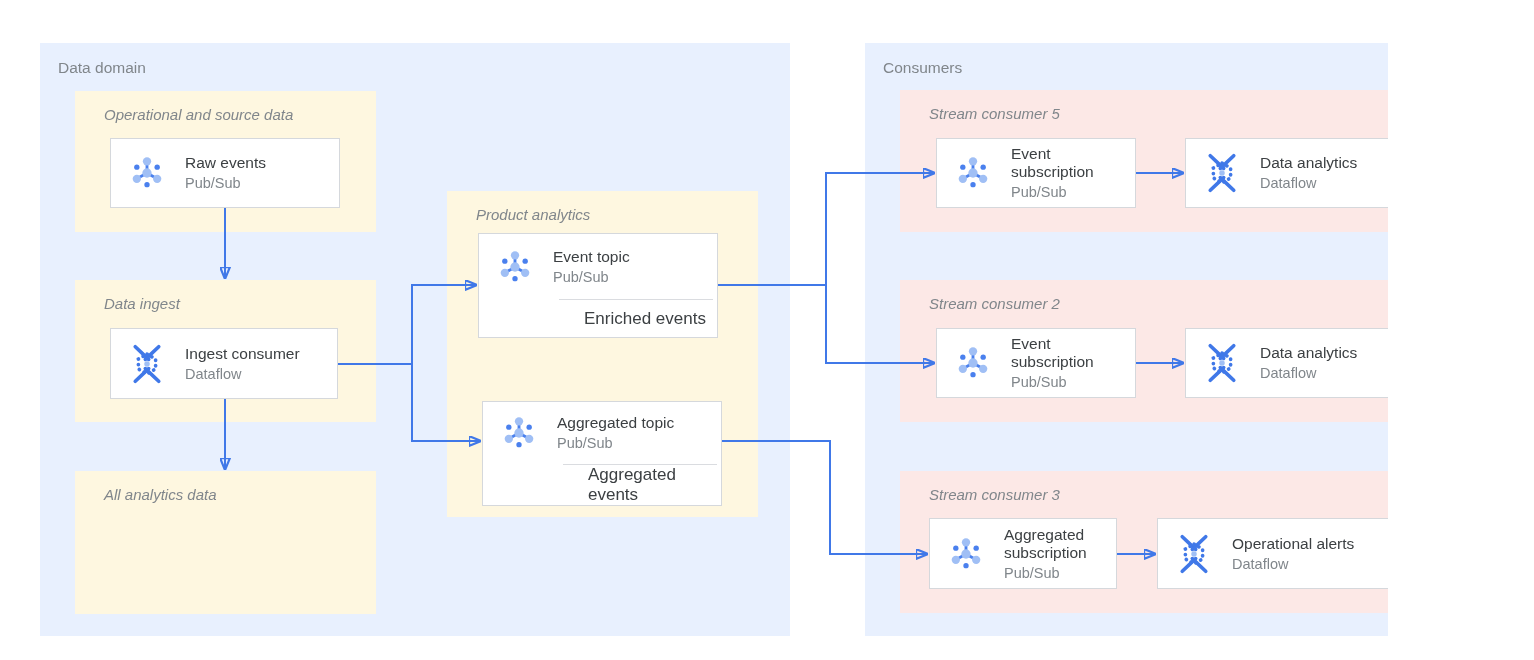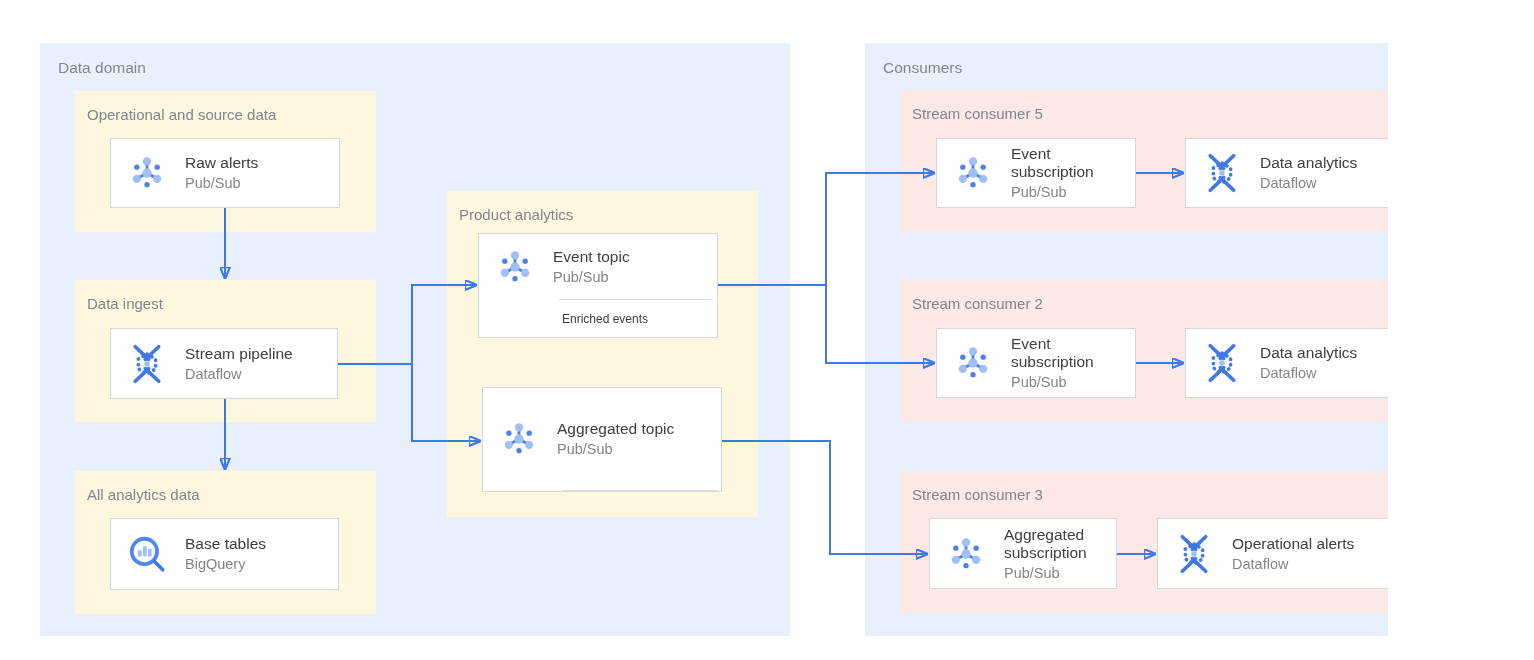--- a/index.html
+++ b/index.html
@@ -5,38 +5,38 @@
   html,body{margin:0;padding:0;background:#fff;}
   .canvas{
     position:relative;width:1388px;height:660px;background:var(--canvas_bg,#fff);
     font-family:"Liberation Sans","DejaVu Sans",sans-serif;overflow:hidden;margin-top:12px;
   }
   .region{position:absolute;background:var(--region_fill,#e8f0fe);z-index:1;}
   .region-label{padding:16px 0 0 18px;font-size:15.5px;color:var(--label_gray,#80868b);}
   .group{position:absolute;z-index:2;}
   .group.yellow{background:var(--producer_group_fill,#fef7e0);}
   .group.pink{background:var(--consumer_group_fill,#fce8e6);}
-  .group-label{padding:15px 0 0 12px;font-size:15px;color:var(--label_gray,#80868b);}
+  .group-label{padding:15px 0 0 29px;font-size:15px;color:var(--label_gray,#80868b);font-style:italic;}
   .arrows{position:absolute;left:0;top:0;z-index:3;pointer-events:none;}
   .arrows path{stroke:var(--arrow,#4078e8);stroke-width:2;fill:none;}
   .card{
     position:absolute;z-index:4;background:var(--card_bg,#fff);
     border:1px solid var(--card_border,#d5d8dc);box-sizing:border-box;
     display:flex;align-items:center;
   }
   .card-main{display:flex;align-items:center;flex:1;min-height:0;}
   .card.topic{flex-direction:column;align-items:stretch;}
   .icon-wrap{flex:0 0 46px;margin-left:13px;display:flex;align-items:center;justify-content:center;}
   .card-text{margin-left:15px;margin-right:4px;}
   .card-title{font-size:15.5px;line-height:18px;color:var(--title_dark,#3c4043);}
   .card-service{font-size:14.5px;line-height:18px;color:var(--label_gray,#80868b);margin-top:2px;}
   .divider{border-top:1px solid #dadce0;margin:0 4px 0 80px;}
   .card-tag{
-    flex:0 0 37px;display:flex;align-items:center;padding-left:83px;
-    font-size:12px;color:var(--title_dark,#3c4043);
+    flex:0 0 37px;display:flex;align-items:center;padding-left:105px;
+    font-size:17px;color:var(--title_dark,#3c4043);
   }
   .icon-svg{display:block;}
 </style>
 </head>
 <body>
 
 <div class="canvas">
 
   <div class="region" style="left:40px;top:31px;width:750px;height:593px">
     <div class="region-label">Data domain</div>
@@ -125,78 +125,68 @@
     <path d="M1117,542 L1155,542" marker-end="url(#ah)"></path>
   </svg>
 
   <div class="card" style="left:110px;top:126px;width:230px;height:70px">
     <span class="icon-wrap">
         <svg class="icon-svg" width="40" height="40">
           <use href="#i-pubsub"></use>
         </svg>
       </span>
     <div class="card-text">
-      <div class="card-title">Raw alerts</div>
+      <div class="card-title">Raw events</div>
       <div class="card-service">Pub/Sub</div>
     </div>
   </div>
 
   <div class="card" style="left:110px;top:316px;width:228px;height:71px">
     <span class="icon-wrap">
         <svg class="icon-svg" width="44" height="44">
           <use href="#i-dataflow"></use>
         </svg>
       </span>
     <div class="card-text">
-      <div class="card-title">Stream pipeline</div>
-      <div class="card-service">Dataflow</div>
-    </div>
-  </div>
-
-  <div class="card" style="left:110px;top:506px;width:229px;height:72px">
-    <span class="icon-wrap">
-        <svg class="icon-svg" width="44" height="44">
-          <use href="#i-bigquery"></use>
-        </svg>
-      </span>
-    <div class="card-text">
-      <div class="card-title">Base tables</div>
-      <div class="card-service">BigQuery</div>
-    </div>
-  </div>
+      <div class="card-title">Ingest consumer</div>
+      <div class="card-service">Dataflow</div>
+    </div>
+  </div>
+
 
   <div class="card topic" style="left:478px;top:221px;width:240px;height:105px">
     <div class="card-main">
       <span class="icon-wrap">
           <svg class="icon-svg" width="40" height="40">
             <use href="#i-pubsub"></use>
           </svg>
         </span>
       <div class="card-text">
         <div class="card-title">Event topic</div>
         <div class="card-service">Pub/Sub</div>
       </div>
     </div>
     <div class="divider"></div>
     <div class="card-tag">Enriched events</div>
   </div>
 
-  <div class="card topic" style="left:482px;top:375px;width:240px;height:105px">
+  <div class="card topic" style="left:482px;top:389px;width:240px;height:105px">
     <div class="card-main">
       <span class="icon-wrap">
           <svg class="icon-svg" width="40" height="40">
             <use href="#i-pubsub"></use>
           </svg>
         </span>
       <div class="card-text">
         <div class="card-title">Aggregated topic</div>
         <div class="card-service">Pub/Sub</div>
       </div>
     </div>
     <div class="divider"></div>
+    <div class="card-tag">Aggregated events</div>
   </div>
 
   <div class="card" style="left:936px;top:126px;width:200px;height:70px">
     <span class="icon-wrap">
         <svg class="icon-svg" width="40" height="40">
           <use href="#i-pubsub"></use>
         </svg>
       </span>
     <div class="card-text">
       <div class="card-title">Event subscription</div>

